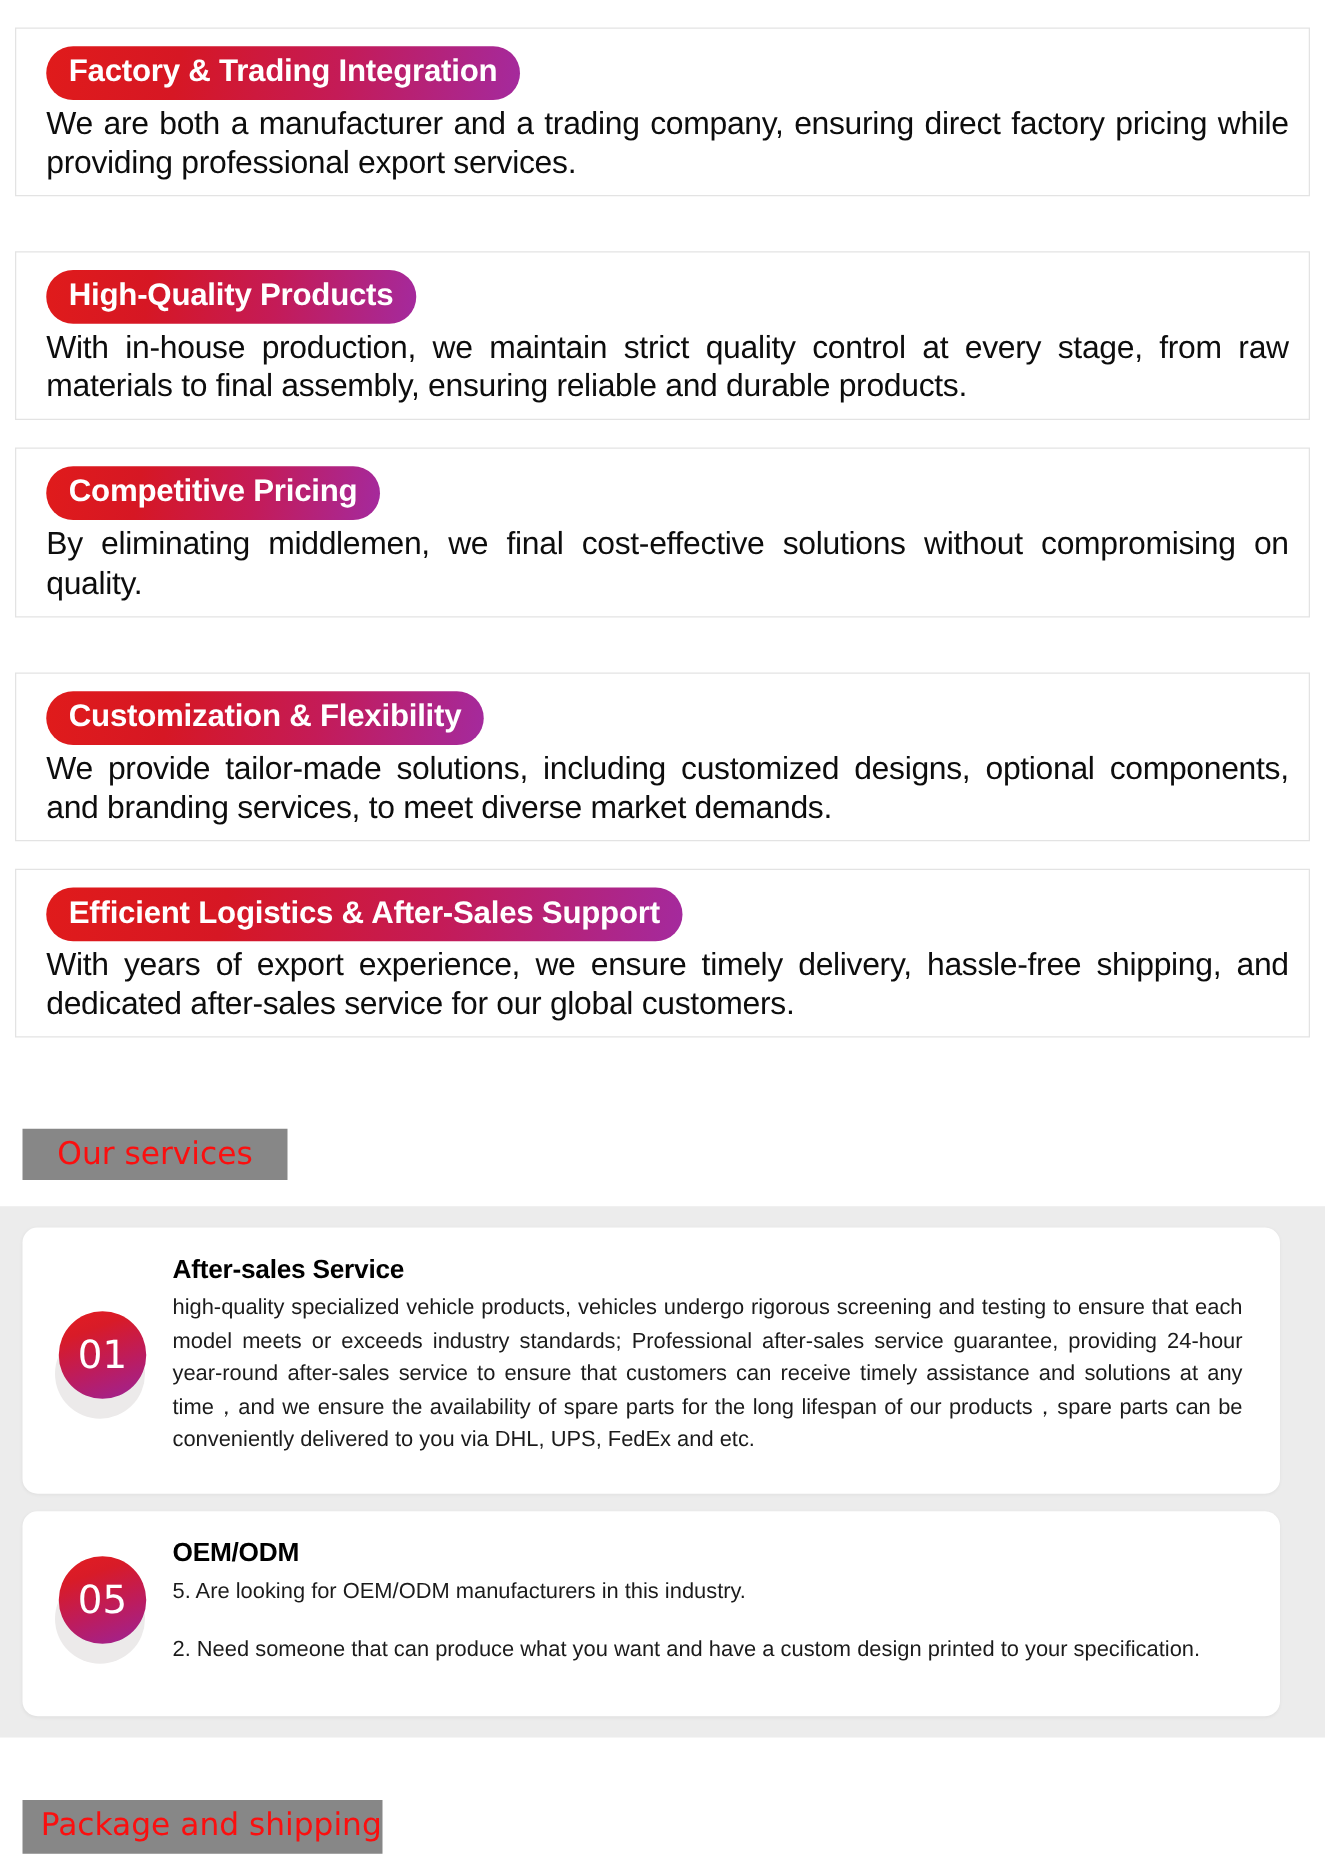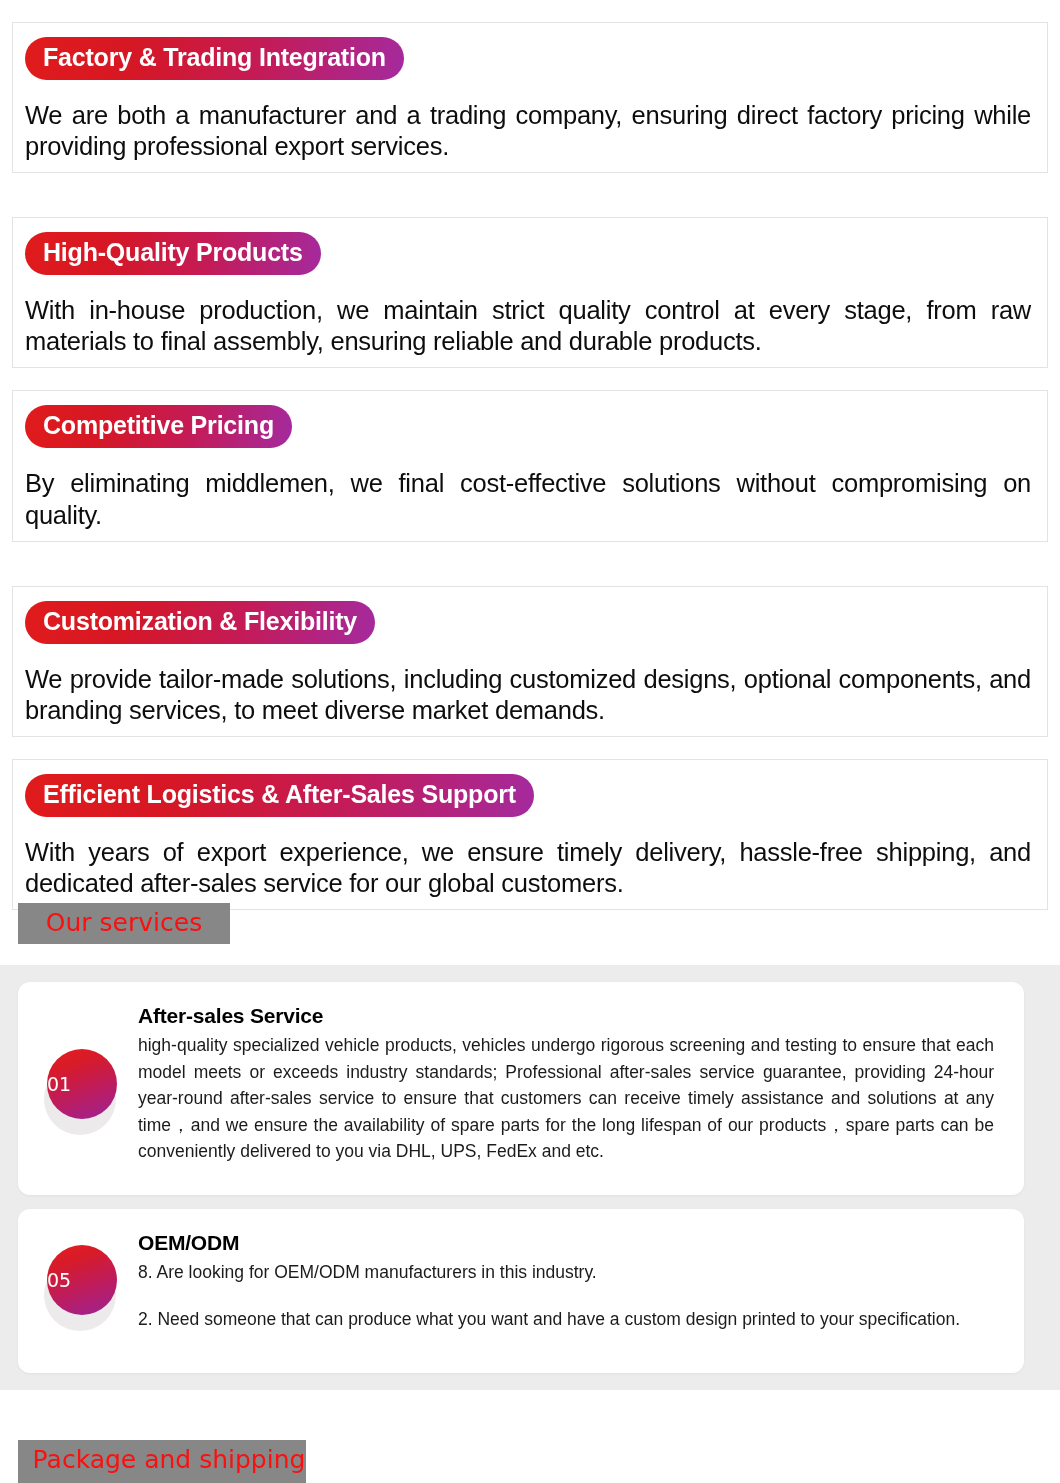--- a/index.html
+++ b/index.html
@@ -20,39 +20,39 @@
   
   .adv-list {
     position: absolute;
     left: 0; top: 0;
     width: 1060px;
   }
   .adv-box {
     border: 1px solid #e3e3e3;
     background: #ffffff;
     margin: 0 12px;
-    padding: 14px 16px 10px 12px;
+    padding: 14px 16px 10px 24px;
   }
   .adv-badge {
     display: inline-block;
     color: #ffffff;
     font-size: 25px;
     font-weight: bold;
     line-height: 1;
     padding: 8px 18px 10px 18px;
     border-radius: 22px;
     background: linear-gradient(100deg, #e01b1b 0%, #d61724 28%, #c41b57 62%, #a42a9e 100%);
     letter-spacing: -0.2px;
     white-space: nowrap;
   }
   .adv-text {
     font-size: 25.5px;
     line-height: 1.22;
     color: #0d0d0d;
-    margin-top: 20px;
+    margin-top: 4px;
     letter-spacing: -0.25px;
     text-align: justify;
     text-justify: inter-word;
     hyphens: auto;
   }
 
   .gap-lg { height: 44px; }
   .gap-sm { height: 22px; }
 
   
@@ -106,23 +106,23 @@
     border-radius: 50%;
     background: #eceaea;
   }
   .badge-circle {
     position: absolute;
     left: 5px; top: 0;
     width: 70px; height: 70px;
     border-radius: 50%;
     background: linear-gradient(160deg, #e41d21 0%, #d81b28 25%, #bc1c5f 62%, #9c2396 100%);
     color: #ffffff;
-    font-size: 19px;
+    font-size: 31px;
     line-height: 70px;
-    text-align: left;
+    text-align: center;
     font-family: "DejaVu Sans", sans-serif;
   }
 
   .card-body {
     position: absolute;
     left: 120px;
     right: 30px;
     top: 22px;
   }
   .card-title {
@@ -199,20 +199,20 @@
     </div>
   </div>
 
   <div class="service-card" id="service-card-2">
     <div class="badge-wrap" id="badge-wrap-2">
       <div class="badge-shadow"></div>
       <div class="badge-circle">05</div>
     </div>
     <div class="card-body">
       <div class="card-title">OEM/ODM</div>
-      <p class="card-para">8. Are looking for OEM/ODM manufacturers in this industry.</p>
+      <p class="card-para">5. Are looking for OEM/ODM manufacturers in this industry.</p>
       <p class="card-para">2. Need someone that can produce what you want and have a custom design printed to your specification.</p>
     </div>
   </div>
 
 </div>
 
 <div class="section-bar" id="package-shipping-bar">Package and shipping</div>
 
 </body></html>

